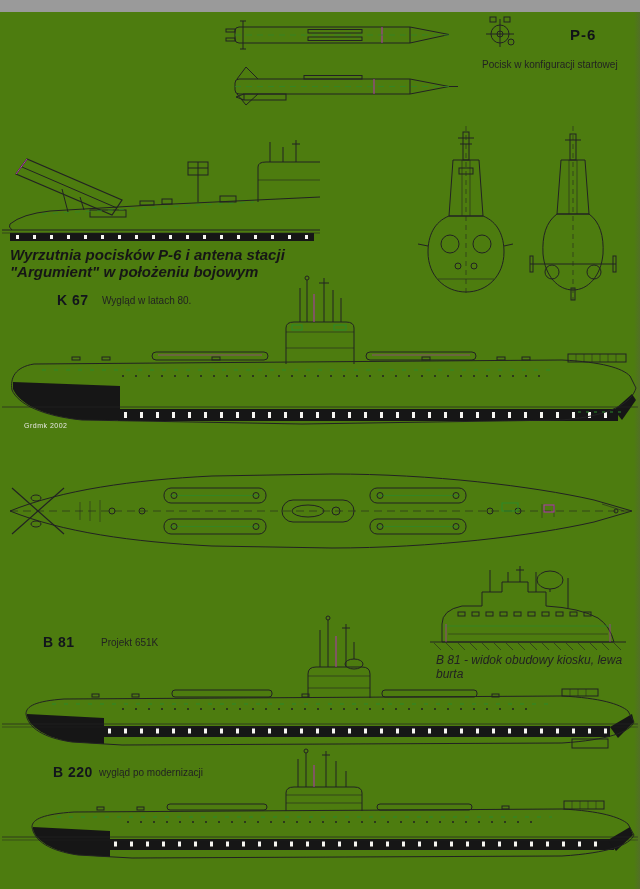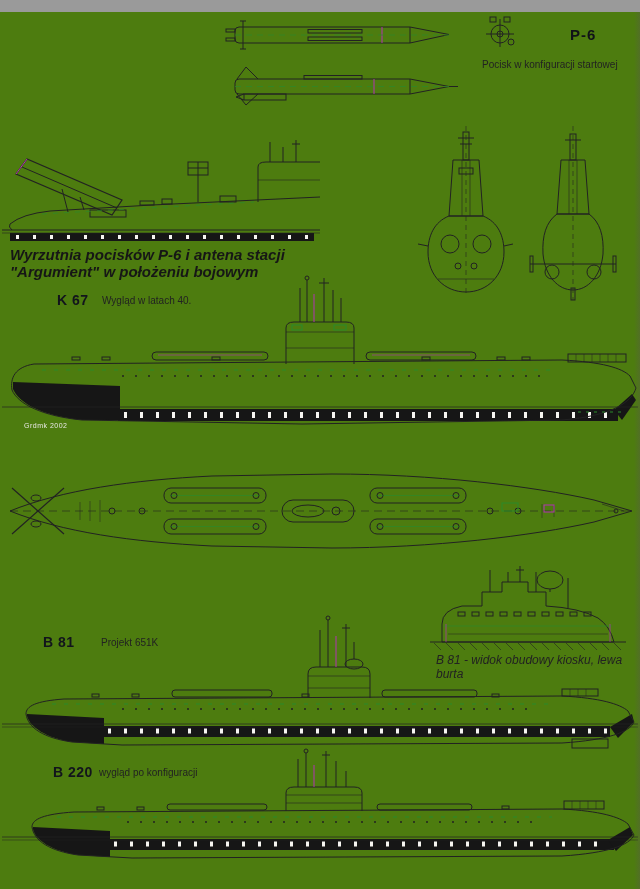--- a/index.html
+++ b/index.html
@@ -128,21 +128,21 @@
       <line x1="2" y1="140" x2="88" y2="140"></line>
       <rect x="2" y="132" width="3" height="16"></rect>
       <rect x="85" y="132" width="3" height="16"></rect>
       <circle cx="24" cy="148" r="7"></circle>
       <circle cx="66" cy="148" r="7"></circle>
       <rect x="43" y="164" width="4" height="12"></rect>
     </g>
   </svg>
 
   <div class="abs section-label" style="left:57px;top:280px;">K 67</div>
-  <div class="abs small-caption" style="left:102px;top:283px;">Wygląd w latach 40.</div>
+  <div class="abs small-caption" style="left:102px;top:283px;">Wygląd w latach 80.</div>
 
   <svg class="abs" style="left:2px;top:258px;" width="636" height="177" viewBox="0 0 636 177">
     <g stroke="#222" fill="none" stroke-width="1">
       <path d="M11,112 L118,116 L118,150 L80,150 C40,146 17,133 11,119 Z" fill="#161616" stroke="none"></path>
       <rect x="116" y="139" width="500" height="12" fill="#161616" stroke="none"></rect>
       <polygon points="612,140 630,124 634,130 620,150" fill="#161616" stroke="none"></polygon>
       <line x1="122" y1="145" x2="612" y2="145" stroke="#f6f5f1" stroke-width="6" stroke-dasharray="3 13"></line>
       <line x1="0" y1="137" x2="636" y2="137" stroke-width="0.7"></line>
       <path d="M10,120 C8,108 13,97 32,94 L560,90 C600,92 620,98 628,106 L634,118 C630,132 610,146 560,150 L300,154 L80,150 C40,146 16,134 10,120 Z"></path>
 
@@ -313,21 +313,21 @@
       <line x1="568" y1="79" x2="568" y2="86" stroke-width="0.5"></line>
       <line x1="576" y1="79" x2="576" y2="86" stroke-width="0.5"></line>
       <line x1="584" y1="79" x2="584" y2="86" stroke-width="0.5"></line>
       <line x1="50" y1="94" x2="550" y2="94" stroke="#2b8a2b" stroke-width="1" stroke-dasharray="4 8"></line>
       <line x1="120" y1="99" x2="530" y2="99" stroke-width="1.3" stroke-dasharray="2 11"></line>
       <rect x="570" y="129" width="36" height="9"></rect>
     </g>
   </svg>
 
   <div class="abs section-label" style="left:53px;top:752px;">B 220</div>
-  <div class="abs small-caption" style="left:99px;top:755px;">wygląd po konfiguracji</div>
+  <div class="abs small-caption" style="left:99px;top:755px;">wygląd po modernizacji</div>
 
   <svg class="abs" style="left:2px;top:733px;" width="636" height="125" viewBox="0 0 636 125">
     <g stroke="#222" fill="none" stroke-width="1">
       <path d="M31,82 L108,86 L108,112 L76,110 C50,106 33,95 31,84 Z" fill="#161616" stroke="none"></path>
       <rect x="106" y="94" width="506" height="11" fill="#161616" stroke="none"></rect>
       <polygon points="606,95 628,82 631,90 614,106" fill="#161616" stroke="none"></polygon>
       <line x1="112" y1="99" x2="604" y2="99" stroke="#f6f5f1" stroke-width="5" stroke-dasharray="3 13"></line>
       <line x1="0" y1="92" x2="636" y2="92" stroke-width="0.7"></line>
       <line x1="0" y1="95" x2="636" y2="95" stroke-width="0.5"></line>
       <path d="M30,82 C30,74 42,69 72,67 L560,64 C598,66 618,72 626,79 L632,90 C628,100 606,108 560,111 L130,113 L76,110 C48,106 32,96 30,82 Z"></path>

